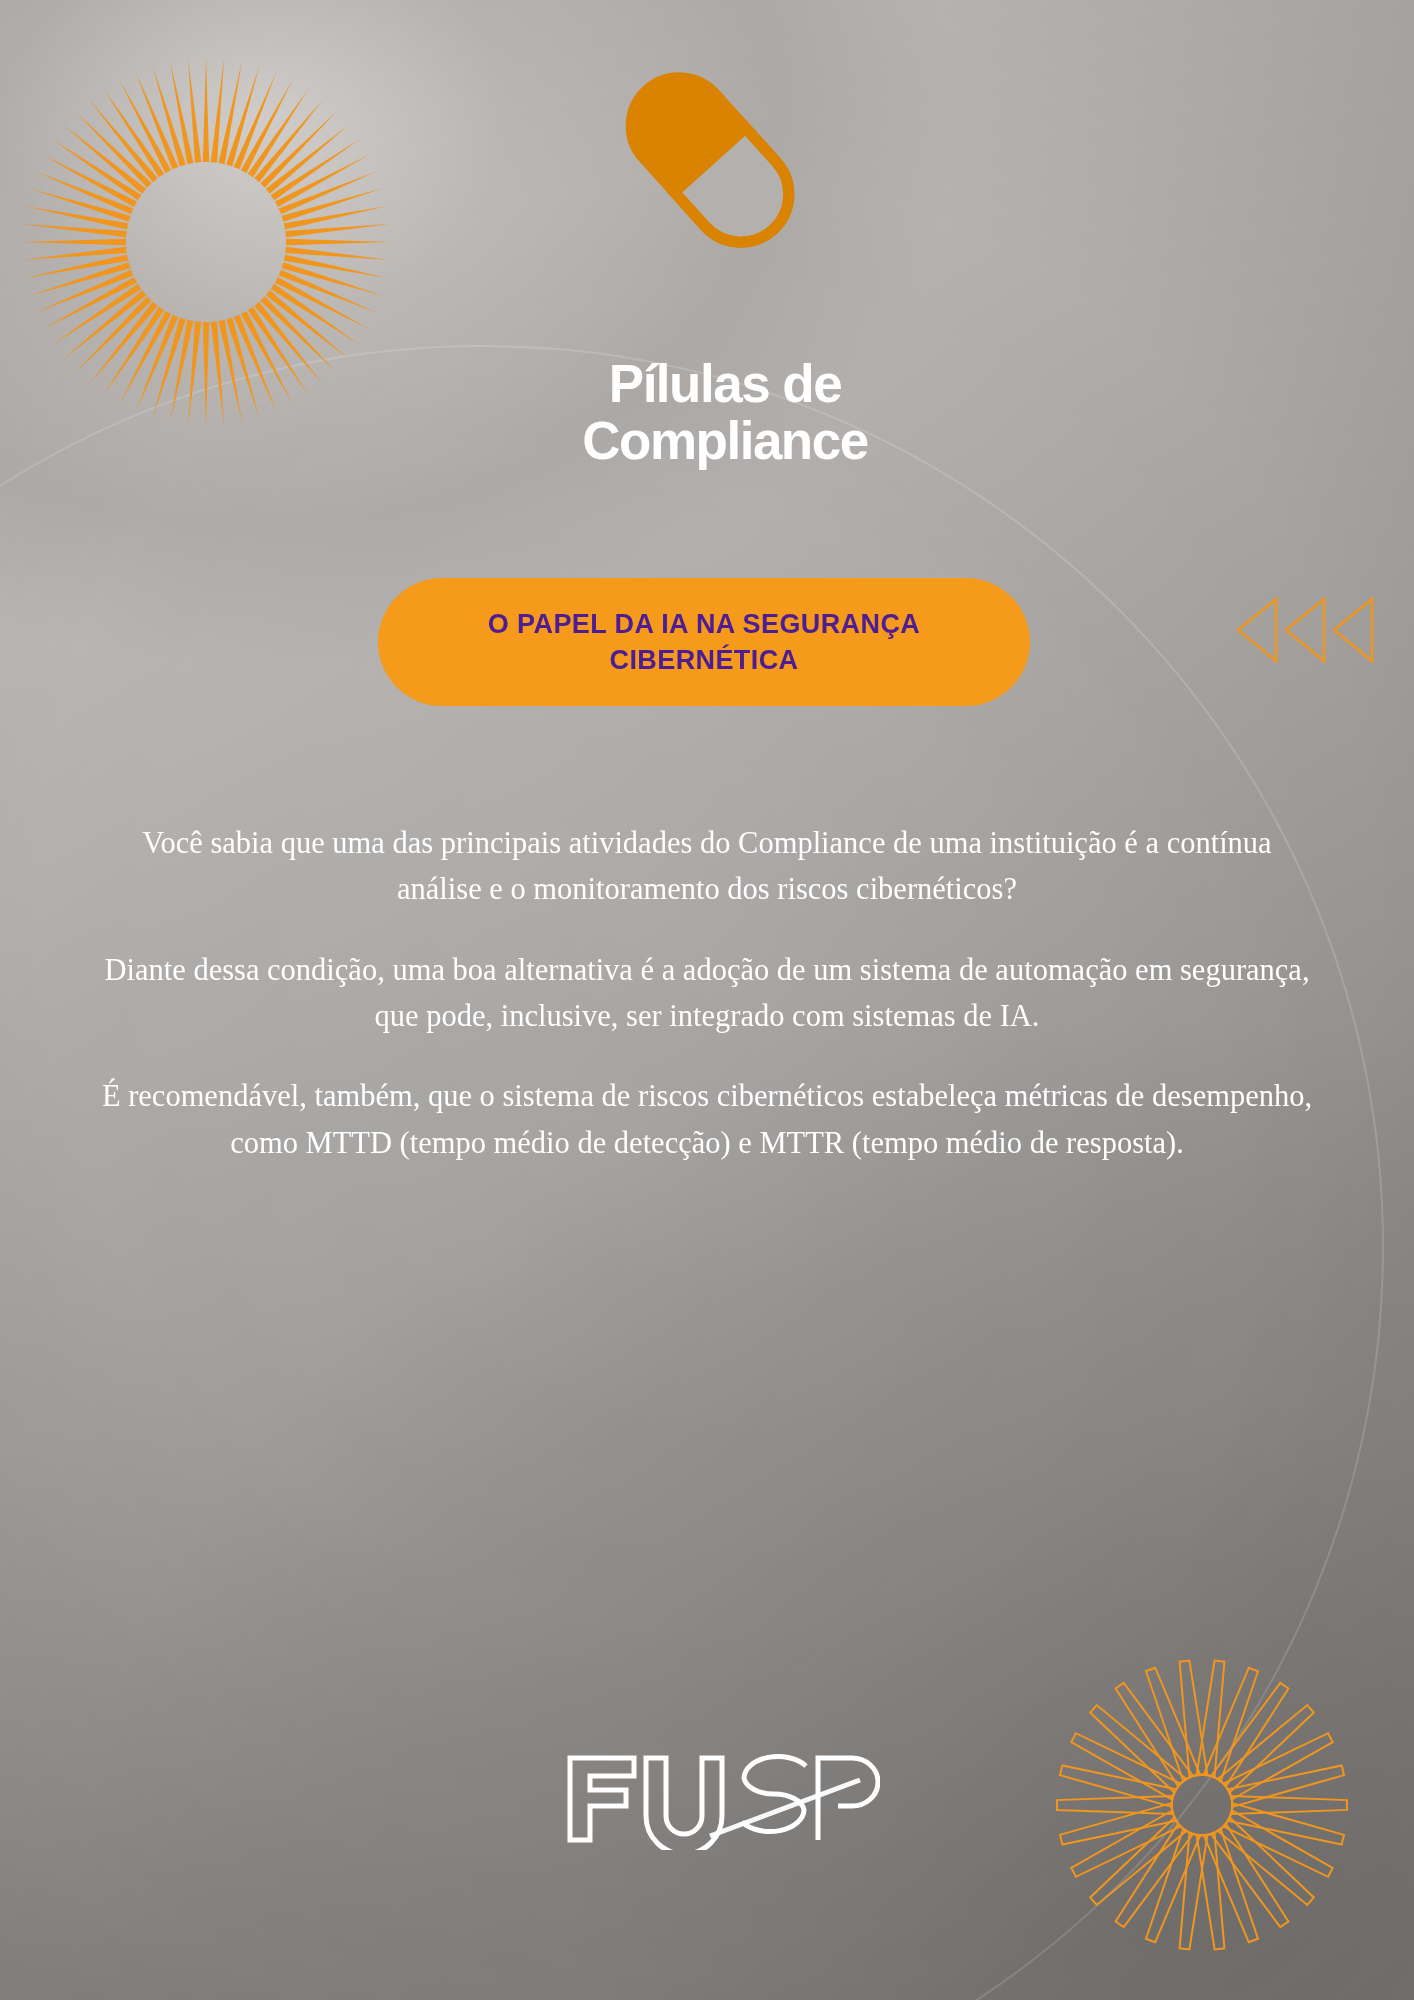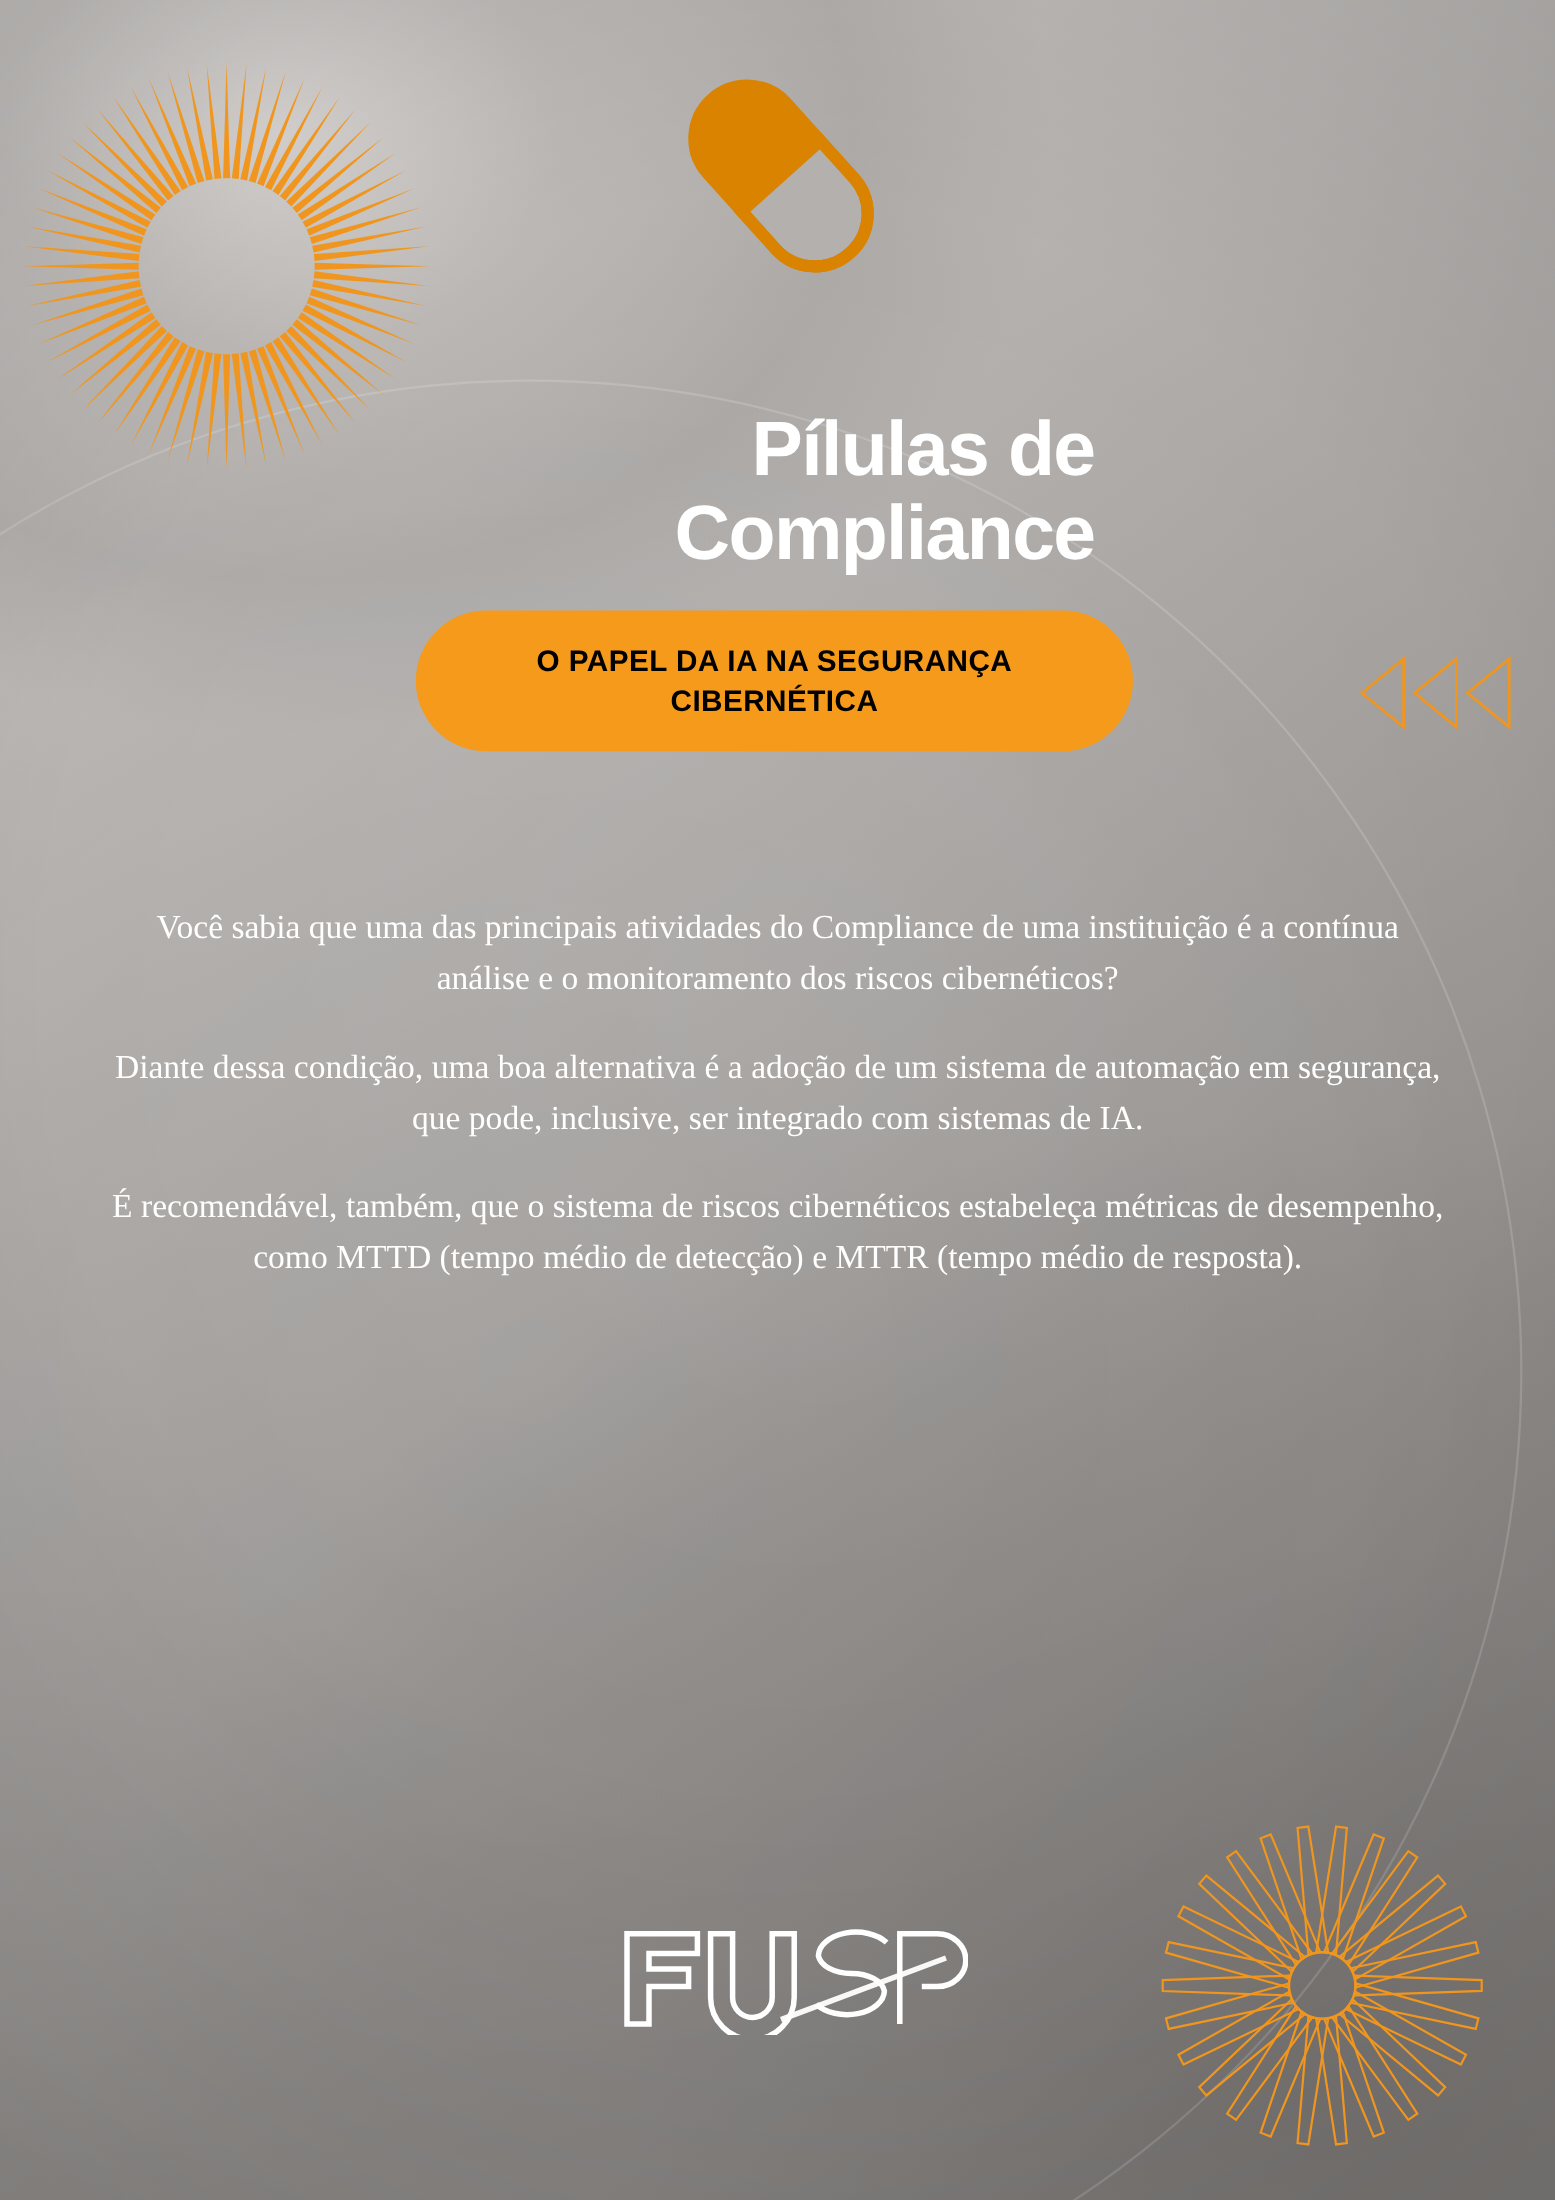--- a/index.html
+++ b/index.html
@@ -63,42 +63,41 @@
     height: 200px;
   }
 
   
   .title {
     position: absolute;
     left: 455px;
     top: 355px;
     width: 540px;
     color: #ffffff;
-    font-size: 70px;
+    font-size: 53px;
     line-height: 1.08;
     font-weight: 700;
     letter-spacing: -1.5px;
-    text-align: right;
-    margin-top: 16px;
+    text-align: center;
   }
 
   
   .badge {
     position: absolute;
     left: 378px;
-    top: 555px;
+    top: 578px;
     width: 652px;
     min-height: 128px;
     background: #f59a1a;
     border-radius: 66px;
     display: flex;
     align-items: center;
     justify-content: center;
     text-align: center;
-    color: #000000;
+    color: #4c1d95;
     font-size: 27px;
     font-weight: 700;
     letter-spacing: 0.4px;
     line-height: 1.35;
     padding: 10px 48px;
     box-sizing: border-box;
   }
 
   
   .triangles {

